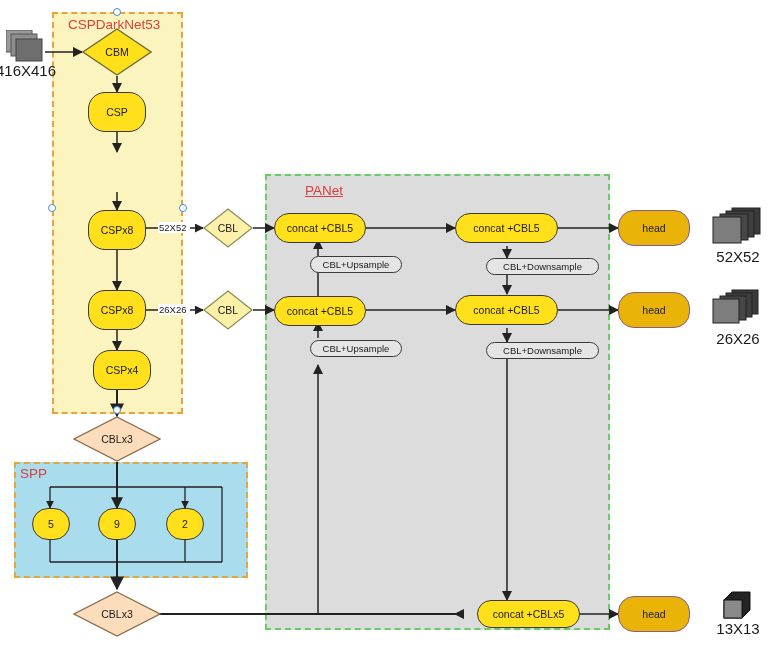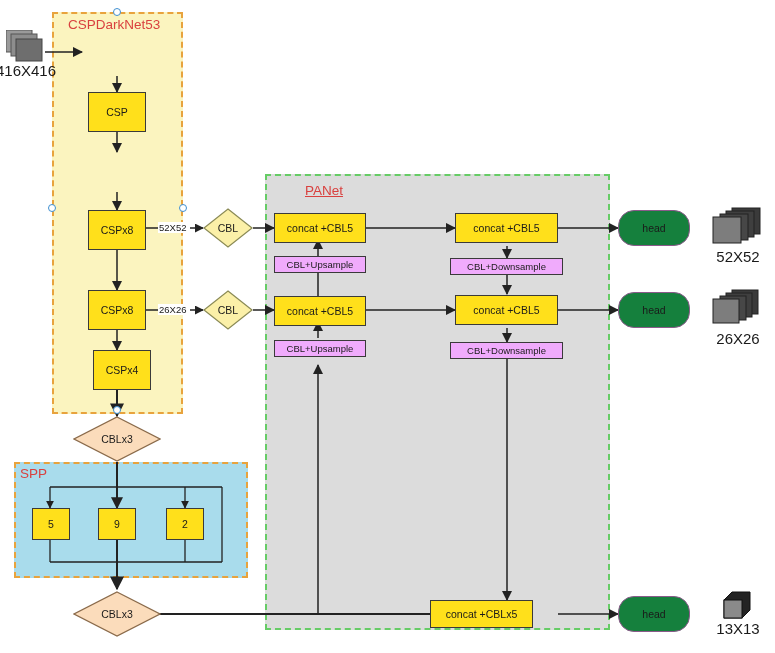--- a/index.html
+++ b/index.html
@@ -58,33 +58,35 @@
   
   .node {
     position: absolute;
     box-sizing: border-box;
     display: flex;
     align-items: center;
     justify-content: center;
     text-align: center;
     color: #1a1a1a;
     white-space: nowrap;
+    border-radius: 17px;
   }
   .box-yellow {
     background: #ffe01b;
     border: 1.4px solid #3a3a3a;
     font-size: 10.5px;
   }
   .box-yellow-sm {
-    background: #f0abfc;
+    background: #e5e5e5;
     border: 1.2px solid #3a3a3a;
     font-size: 9.5px;
+    margin-left: 36px;
   }
   .head-pill {
-    background: #15803d;
+    background: #eab308;
     border: 1.4px solid #8a5a8a;
     border-radius: 16px;
     font-size: 10.5px;
   }
 
   
   .diamond {
     position: absolute;
     display: flex;
     align-items: center;
@@ -238,20 +240,26 @@
 
   <div class="tensor" style="left:6px; top:30px; width:40px; height:34px;">
     <svg width="40" height="34" viewBox="0 0 40 34">
       <rect x="0" y="0" width="26" height="22" fill="#9a9a9a" stroke="#555" stroke-width="1"></rect>
       <rect x="5" y="4" width="26" height="22" fill="#8d8d8d" stroke="#555" stroke-width="1"></rect>
       <rect x="10" y="9" width="26" height="22" fill="#6e6e6e" stroke="#444" stroke-width="1"></rect>
     </svg>
     <span class="cap">416X416</span>
   </div>
 
+  <div class="diamond" style="left:82px; top:28px; width:70px; height:48px;">
+    <svg class="dshape" viewBox="0 0 70 48" preserveAspectRatio="none">
+      <polygon points="35,1 69,24 35,47 1,24" fill="#ffe01b" stroke="#6e6e3a" stroke-width="1.4"></polygon>
+    </svg>
+    <span class="dtext">CBM</span>
+  </div>
 
   <div class="node box-yellow" style="left:88px; top:92px; width:58px; height:40px;">
     <span>CSP</span>
   </div>
 
 
   <div class="node box-yellow" style="left:88px; top:210px; width:58px; height:40px;">
     <span>CSPx8</span>
   </div>
 
@@ -329,21 +337,21 @@
   </div>
 
   <div class="node box-yellow" style="left:455px; top:295px; width:103px; height:30px;">
     <span>concat +CBL5</span>
   </div>
 
   <div class="node box-yellow-sm" style="left:450px; top:342px; width:113px; height:17px;">
     <span>CBL+Downsample</span>
   </div>
 
-  <div class="node box-yellow" style="left:430px; top:600px; width:103px; height:28px;">
+  <div class="node box-yellow" style="left:477px; top:600px; width:103px; height:28px;">
     <span>concat +CBLx5</span>
   </div>
 
   <div class="node head-pill" style="left:618px; top:210px; width:72px; height:36px;">
     <span>head</span>
   </div>
   <div class="node head-pill" style="left:618px; top:292px; width:72px; height:36px;">
     <span>head</span>
   </div>
   <div class="node head-pill" style="left:618px; top:596px; width:72px; height:36px;">

